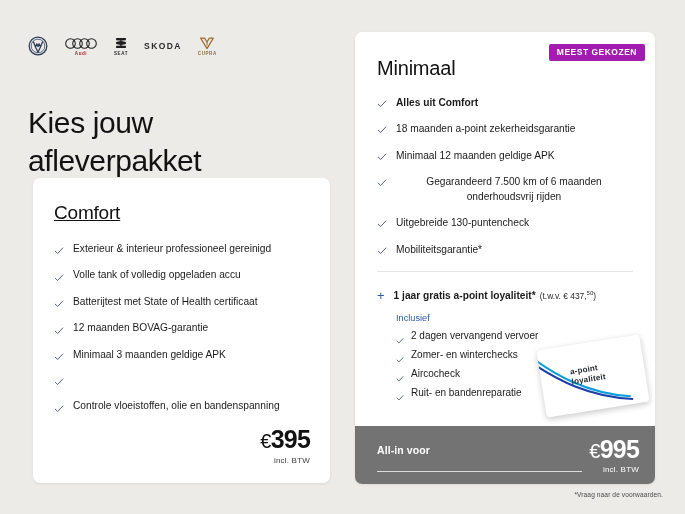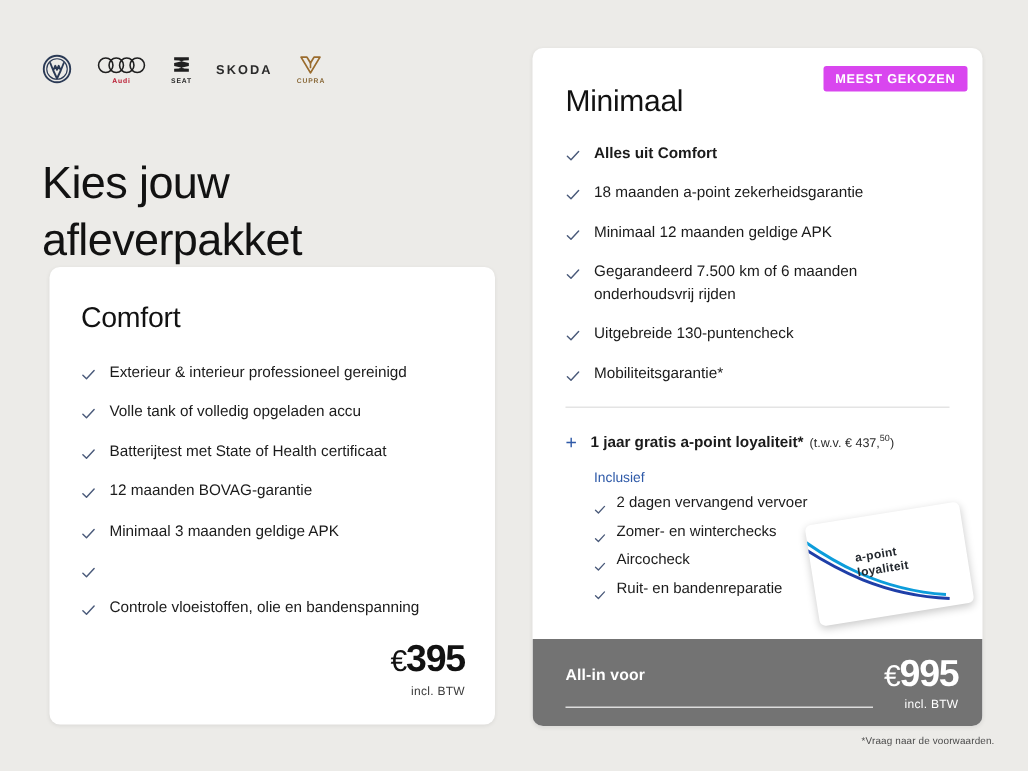--- a/index.html
+++ b/index.html
@@ -99,31 +99,32 @@
   }
 
   .card-title {
     font-size: 19px;
     font-weight: normal;
     letter-spacing: -0.2px;
     color: #121212;
   }
   .card-comfort .card-title {
     margin: 24px 0 0 21px;
+    text-decoration: underline;
   }
   .card-zekerheid .card-title {
     margin: 25px 0 0 22px;
     font-size: 20px;
   }
 
   .badge {
     position: absolute;
     right: 10px;
     top: 12px;
-    background: #d946ef;
+    background: #a21caf;
     color: #ffffff;
     font-size: 8.5px;
     font-weight: bold;
     letter-spacing: 0.5px;
     padding: 4px 8px 4px 8px;
     border-radius: 2px;
     line-height: 1;
   }
 
   
@@ -148,25 +149,26 @@
     font-size: 10.2px;
     line-height: 1.42;
     color: #1b1b1b;
   }
   .feat-text.bold { font-weight: bold; }
 
   .card-comfort .feat-list {
     margin: 18px 0 0 21px;
     width: 245px;
   }
-  .card-comfort .feat { margin-bottom: 12px; }
+  .card-comfort .feat { margin-bottom: 12px; align-items: flex-end; }
 
   .card-zekerheid .feat-list {
     margin: 16px 0 0 22px;
     width: 255px;
+    text-align: center;
   }
   .card-zekerheid .feat { margin-bottom: 12px; }
 
   
   .price-block {
     position: absolute;
     right: 20px;
     bottom: 18px;
     text-align: right;
   }

